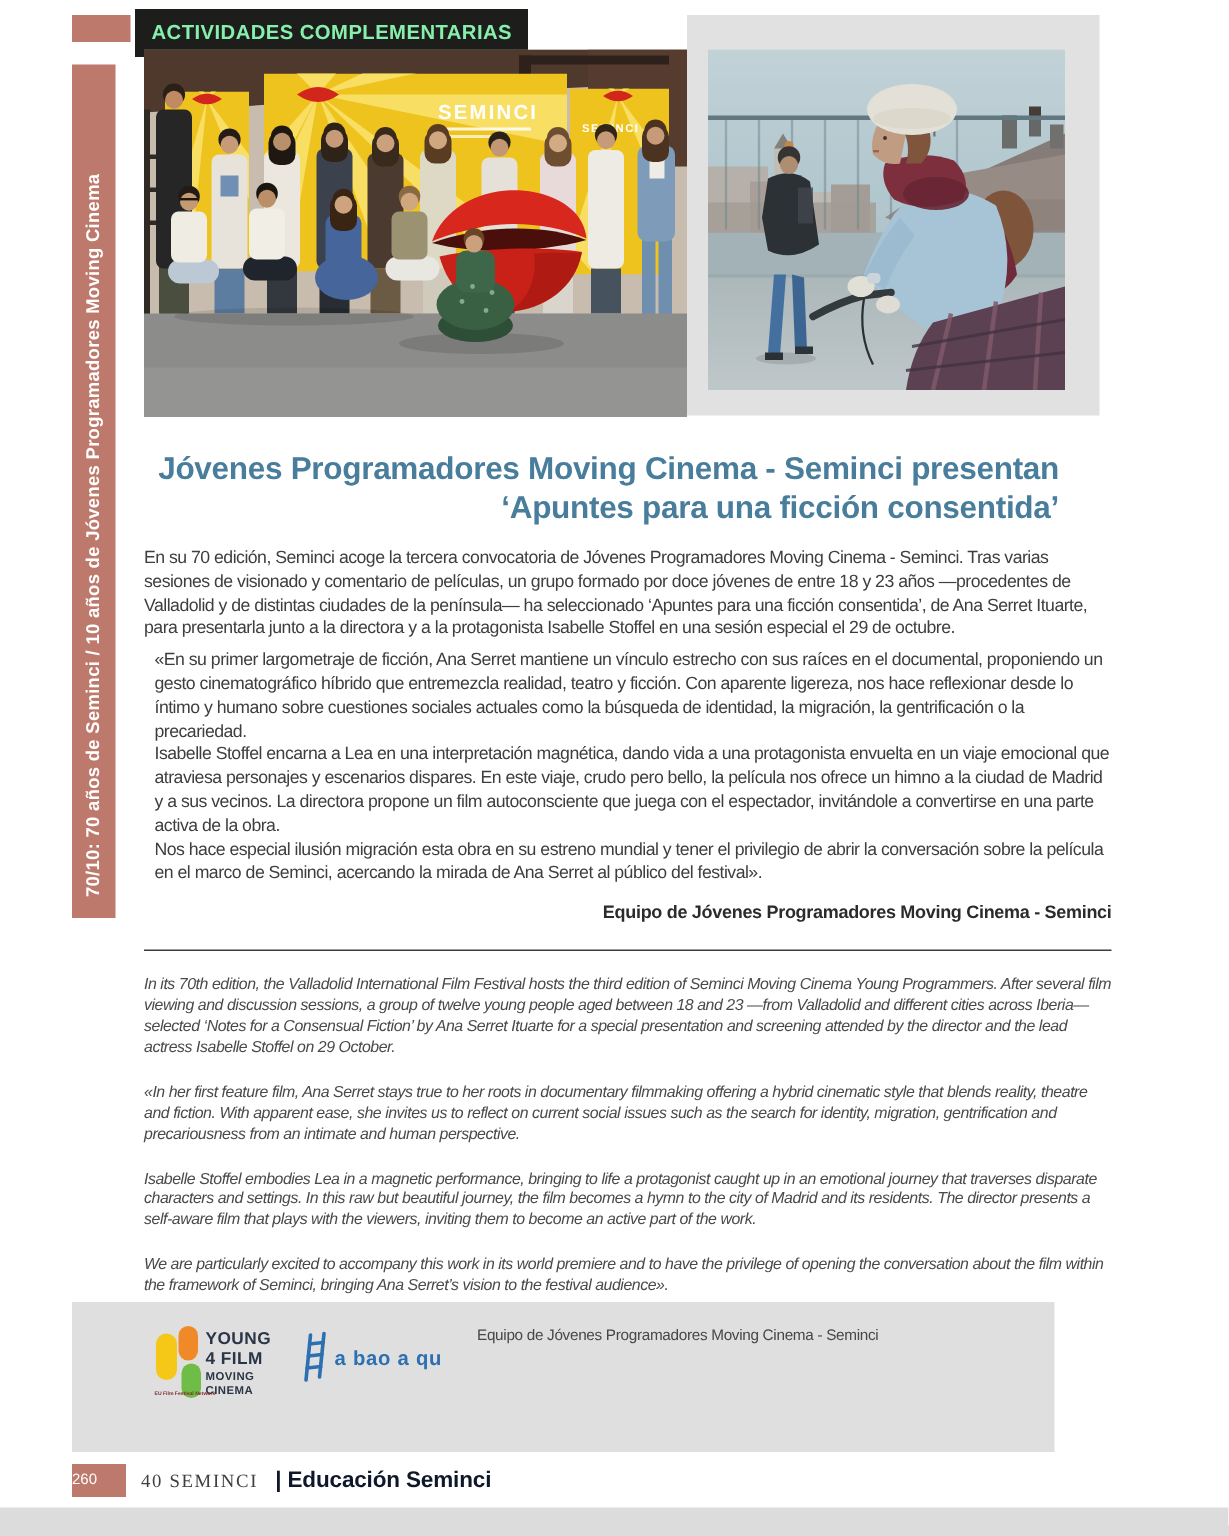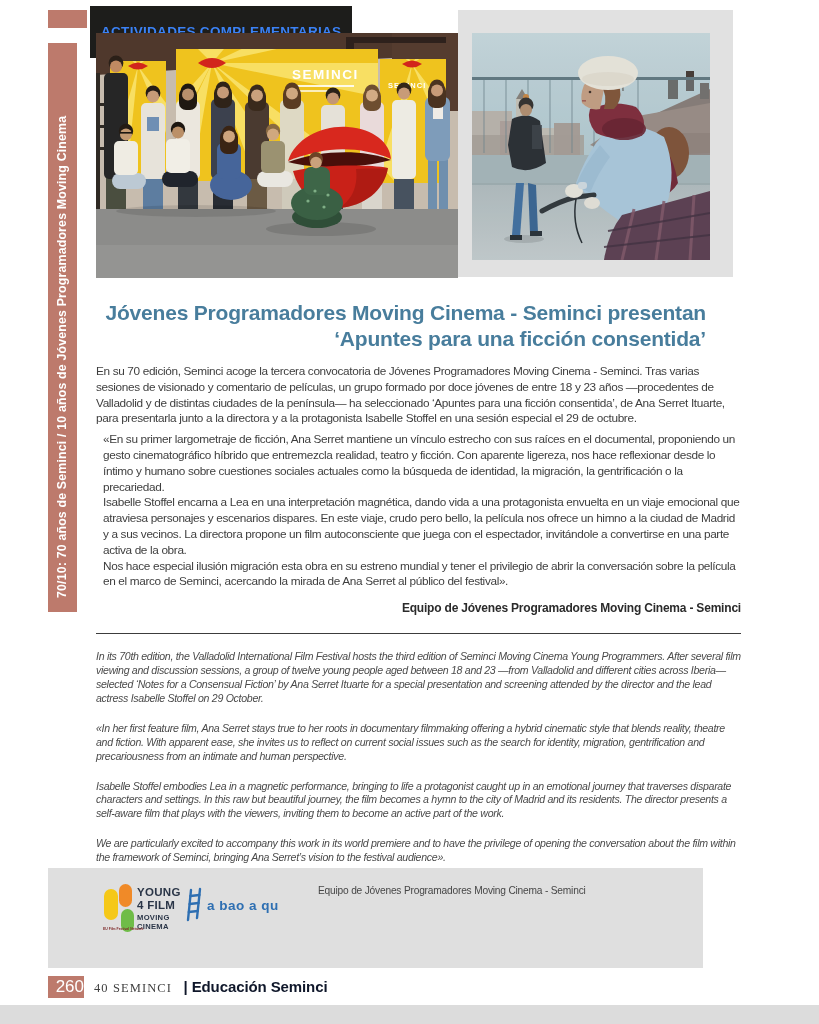--- a/index.html
+++ b/index.html
@@ -9,23 +9,23 @@
   html,body{margin:0;padding:0}
   body{
     width:819px;height:1024px;position:relative;background:#fff;overflow:hidden;
     font-family:"Liberation Sans","DejaVu Sans",sans-serif;
   }
   .abs{position:absolute}
 
   
   .corner-block{left:48px;top:10px;width:39px;height:18px;background:var(--accent)}
   .section-tag{
-    left:90px;top:6px;height:24px;background:var(--headerbg);color:#3b82f6;
+    left:90px;top:6px;height:24px;background:var(--headerbg);color:#86efac;
     font-size:13.5px;font-weight:bold;letter-spacing:.3px;line-height:24px;
-    padding:14px 11px;white-space:nowrap;
+    padding:4px 11px;white-space:nowrap;
   }
 
   
   .sidebar-strip{
     left:48px;top:612px;width:569px;height:29px;background:var(--accent);
     transform:rotate(-90deg);transform-origin:0 0;
     color:#fff;font-weight:bold;font-size:12.3px;letter-spacing:.2px;
     line-height:29px;padding-left:14px;box-sizing:border-box;white-space:nowrap;
   }
 
@@ -47,29 +47,29 @@
     margin:11px 0 0 0;text-align:right;color:#2b2b2b;
     font-size:12px;font-weight:bold;letter-spacing:-.2px;
   }
   .divider{border:none;border-top:1.6px solid #3c3c3c;margin:18px 0 15px 0;width:100%}
   .en{margin:16px 0 8px 0;color:var(--english);font-style:italic;
       font-size:10.6px;line-height:13.9px;letter-spacing:-.3px}
 
   
   .footer-band{left:48px;top:868px;width:655px;height:100px;background:var(--band)}
   .y4f-logo{position:absolute;left:54px;top:14px}
-  .abq-logo{position:absolute;left:132px;top:19px}
+  .abq-logo{position:absolute;left:148px;top:19px}
   .footer-credits{position:absolute;left:270px;top:15px;width:430px;
       color:#474747;font-size:10.2px;line-height:15.5px;letter-spacing:-.2px}
   .footer-credits .t{margin:0 0 1px 0}
   .footer-credits .n{margin:0}
 
   
   .pageno-box{left:48px;top:976px;width:36px;height:22px;background:var(--accent);
-      color:#fff;font-size:17px;line-height:22px;text-align:right}
+      color:#fff;font-size:10px;line-height:22px;text-align:left}
   .imprint{left:94px;top:976px;height:22px;line-height:22px;white-space:nowrap}
   .imprint .serif{font-family:"Liberation Serif","DejaVu Serif",serif;
       font-size:12.5px;color:#3f3f3f;letter-spacing:1.1px}
   .imprint .bold{font-family:"Liberation Sans",sans-serif;font-weight:bold;
       font-size:15px;color:#0f172a;margin-left:7px;letter-spacing:-.1px}
   .bottom-strip{left:0;top:1005px;width:819px;height:19px;background:#dcdcdc}
 </style>
 </head>
 <body>
 

